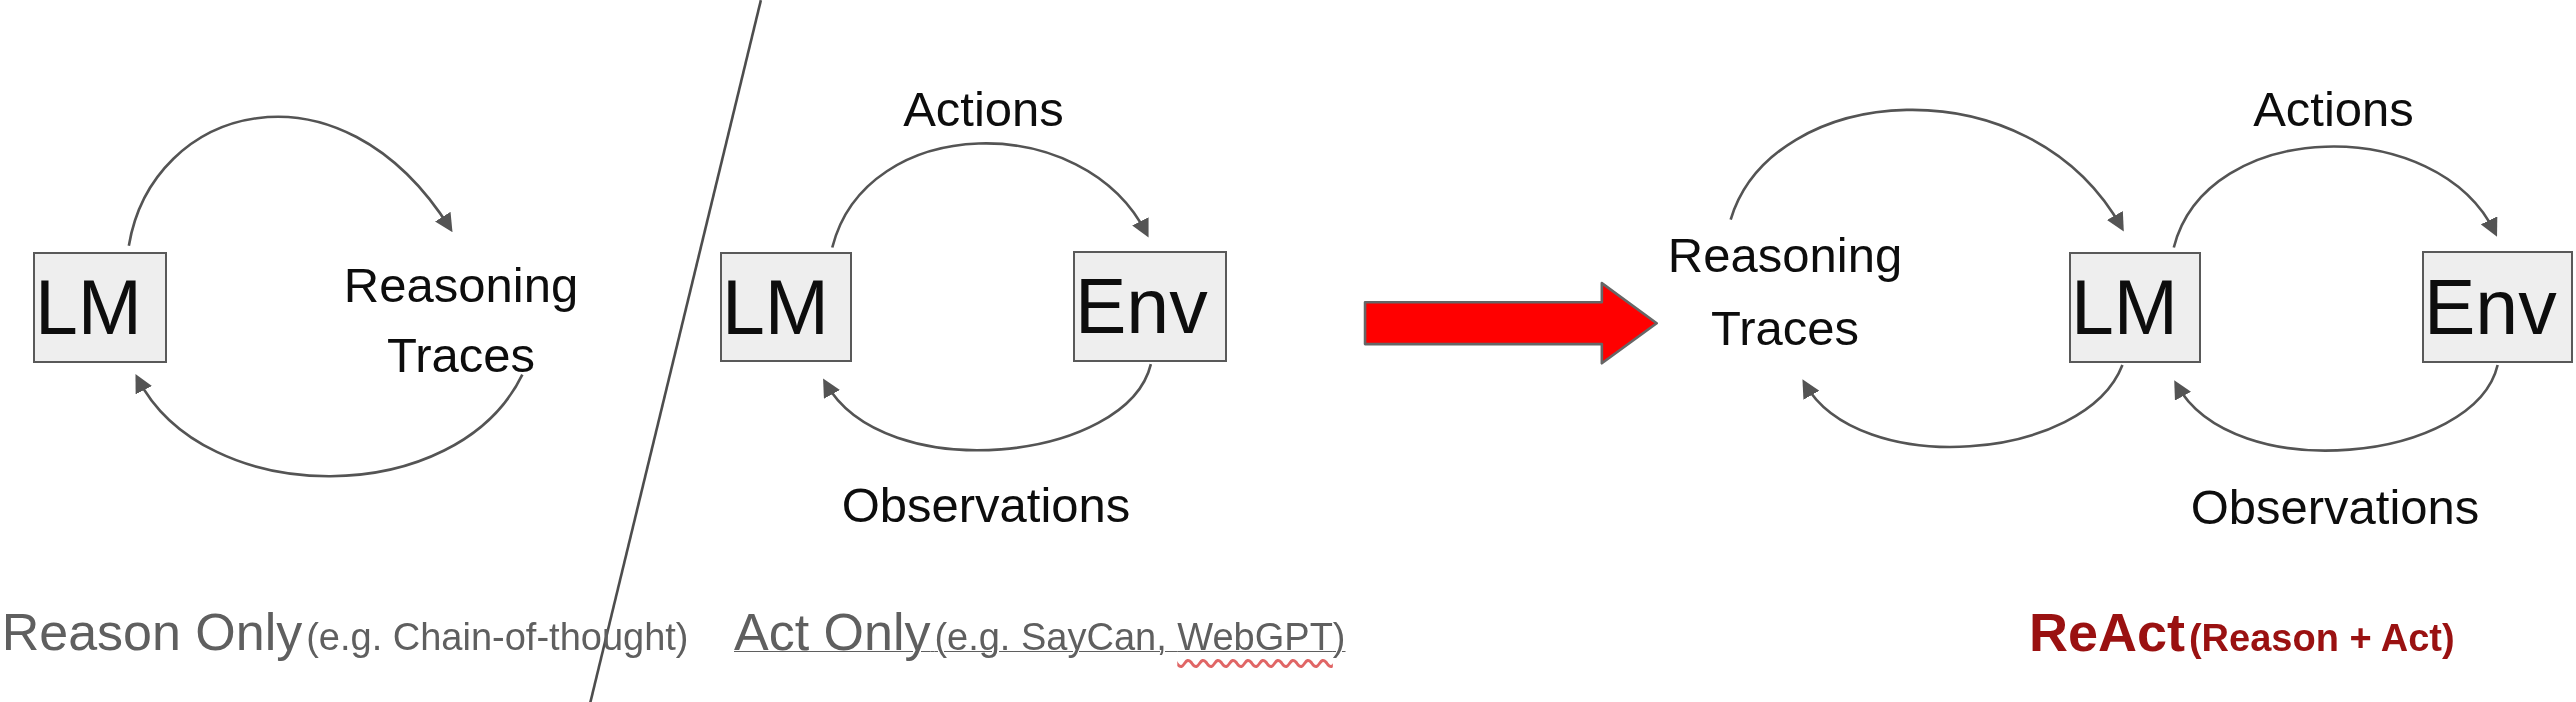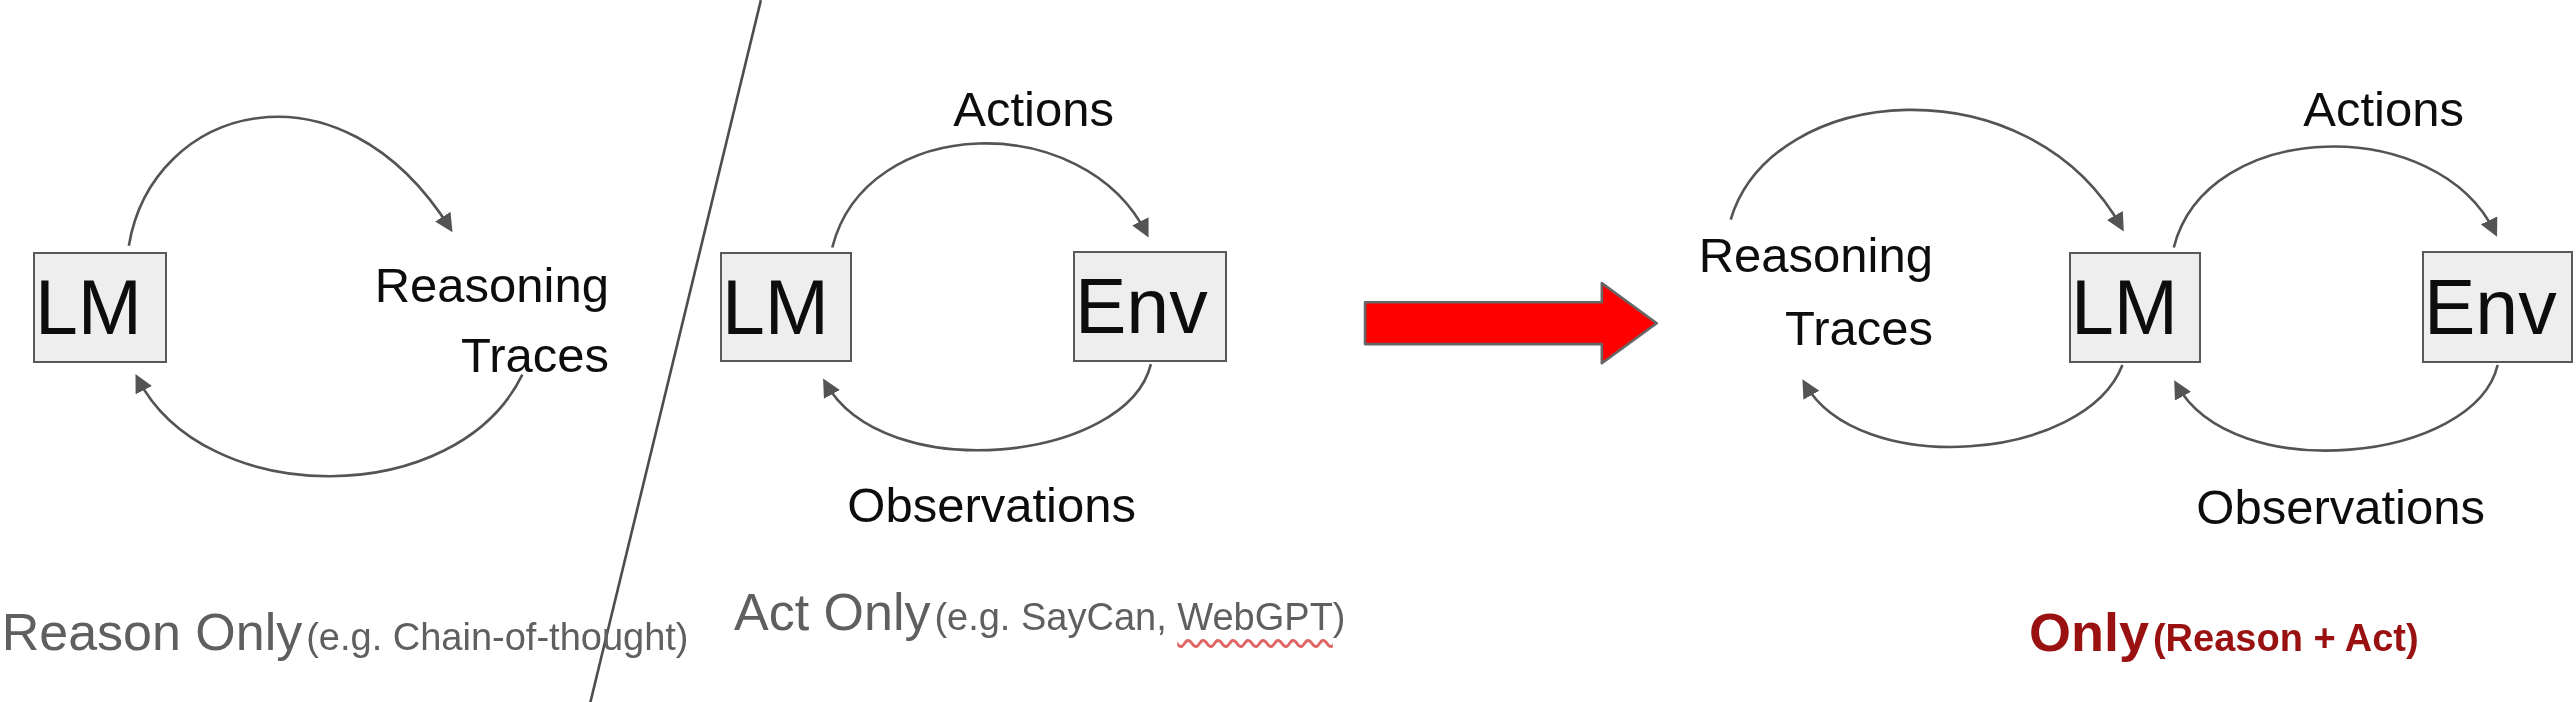--- a/index.html
+++ b/index.html
@@ -27,21 +27,21 @@
   .abs{position:absolute;}
   .node{
     background:var(--box_fill);
     border:2.6px solid var(--box_border);
     box-sizing:border-box;
     display:flex;align-items:center;justify-content:flex-start;
     font-size:77px;color:var(--text_black);
   }
   .cycle-label{
     font-size:49px;color:var(--text_black);
-    text-align:right;white-space:nowrap;
+    text-align:center;white-space:nowrap;
   }
   .two-line{line-height:70px;}
   .two-line-right{line-height:73px;}
   .caption{
     white-space:nowrap;
     color:var(--caption_gray);
   }
   .caption .main{font-size:52px;}
   .caption .detail{font-size:38px;}
   .caption-react{color:var(--react_maroon);font-weight:bold;}
@@ -109,21 +109,21 @@
   </div>
 
   <div class="abs node" style="left:1073px;top:251px;width:154px;height:111px;">
     <span>Env</span>
   </div>
 
   <div class="abs cycle-label" style="left:836px;top:477px;width:300px;">
     <span>Observations</span>
   </div>
 
-  <div class="abs caption" style="left:734px;top:582px;">
+  <div class="abs caption" style="left:734px;top:602px;text-decoration:underline;">
     <span class="main">Act Only</span>
     <span class="detail"><span>(e.g. SayCan, </span><span class="misspelled">WebGPT</span><span>)</span></span>
   </div>
 </div>
 
 <div>
   <div class="abs cycle-label two-line-right" style="left:1637px;top:219px;width:296px;">
     <div>Reasoning</div>
     <div>Traces</div>
   </div>
@@ -138,17 +138,17 @@
 
   <div class="abs node" style="left:2422px;top:251px;width:151px;height:112px;">
     <span>Env</span>
   </div>
 
   <div class="abs cycle-label" style="left:2185px;top:479px;width:300px;">
     <span>Observations</span>
   </div>
 
   <div class="abs caption caption-react" style="left:2029px;top:601px;">
-    <span class="main">Only</span>
+    <span class="main">ReAct</span>
     <span class="detail">(Reason + Act)</span>
   </div>
 </div>
 
 
 </body></html>

